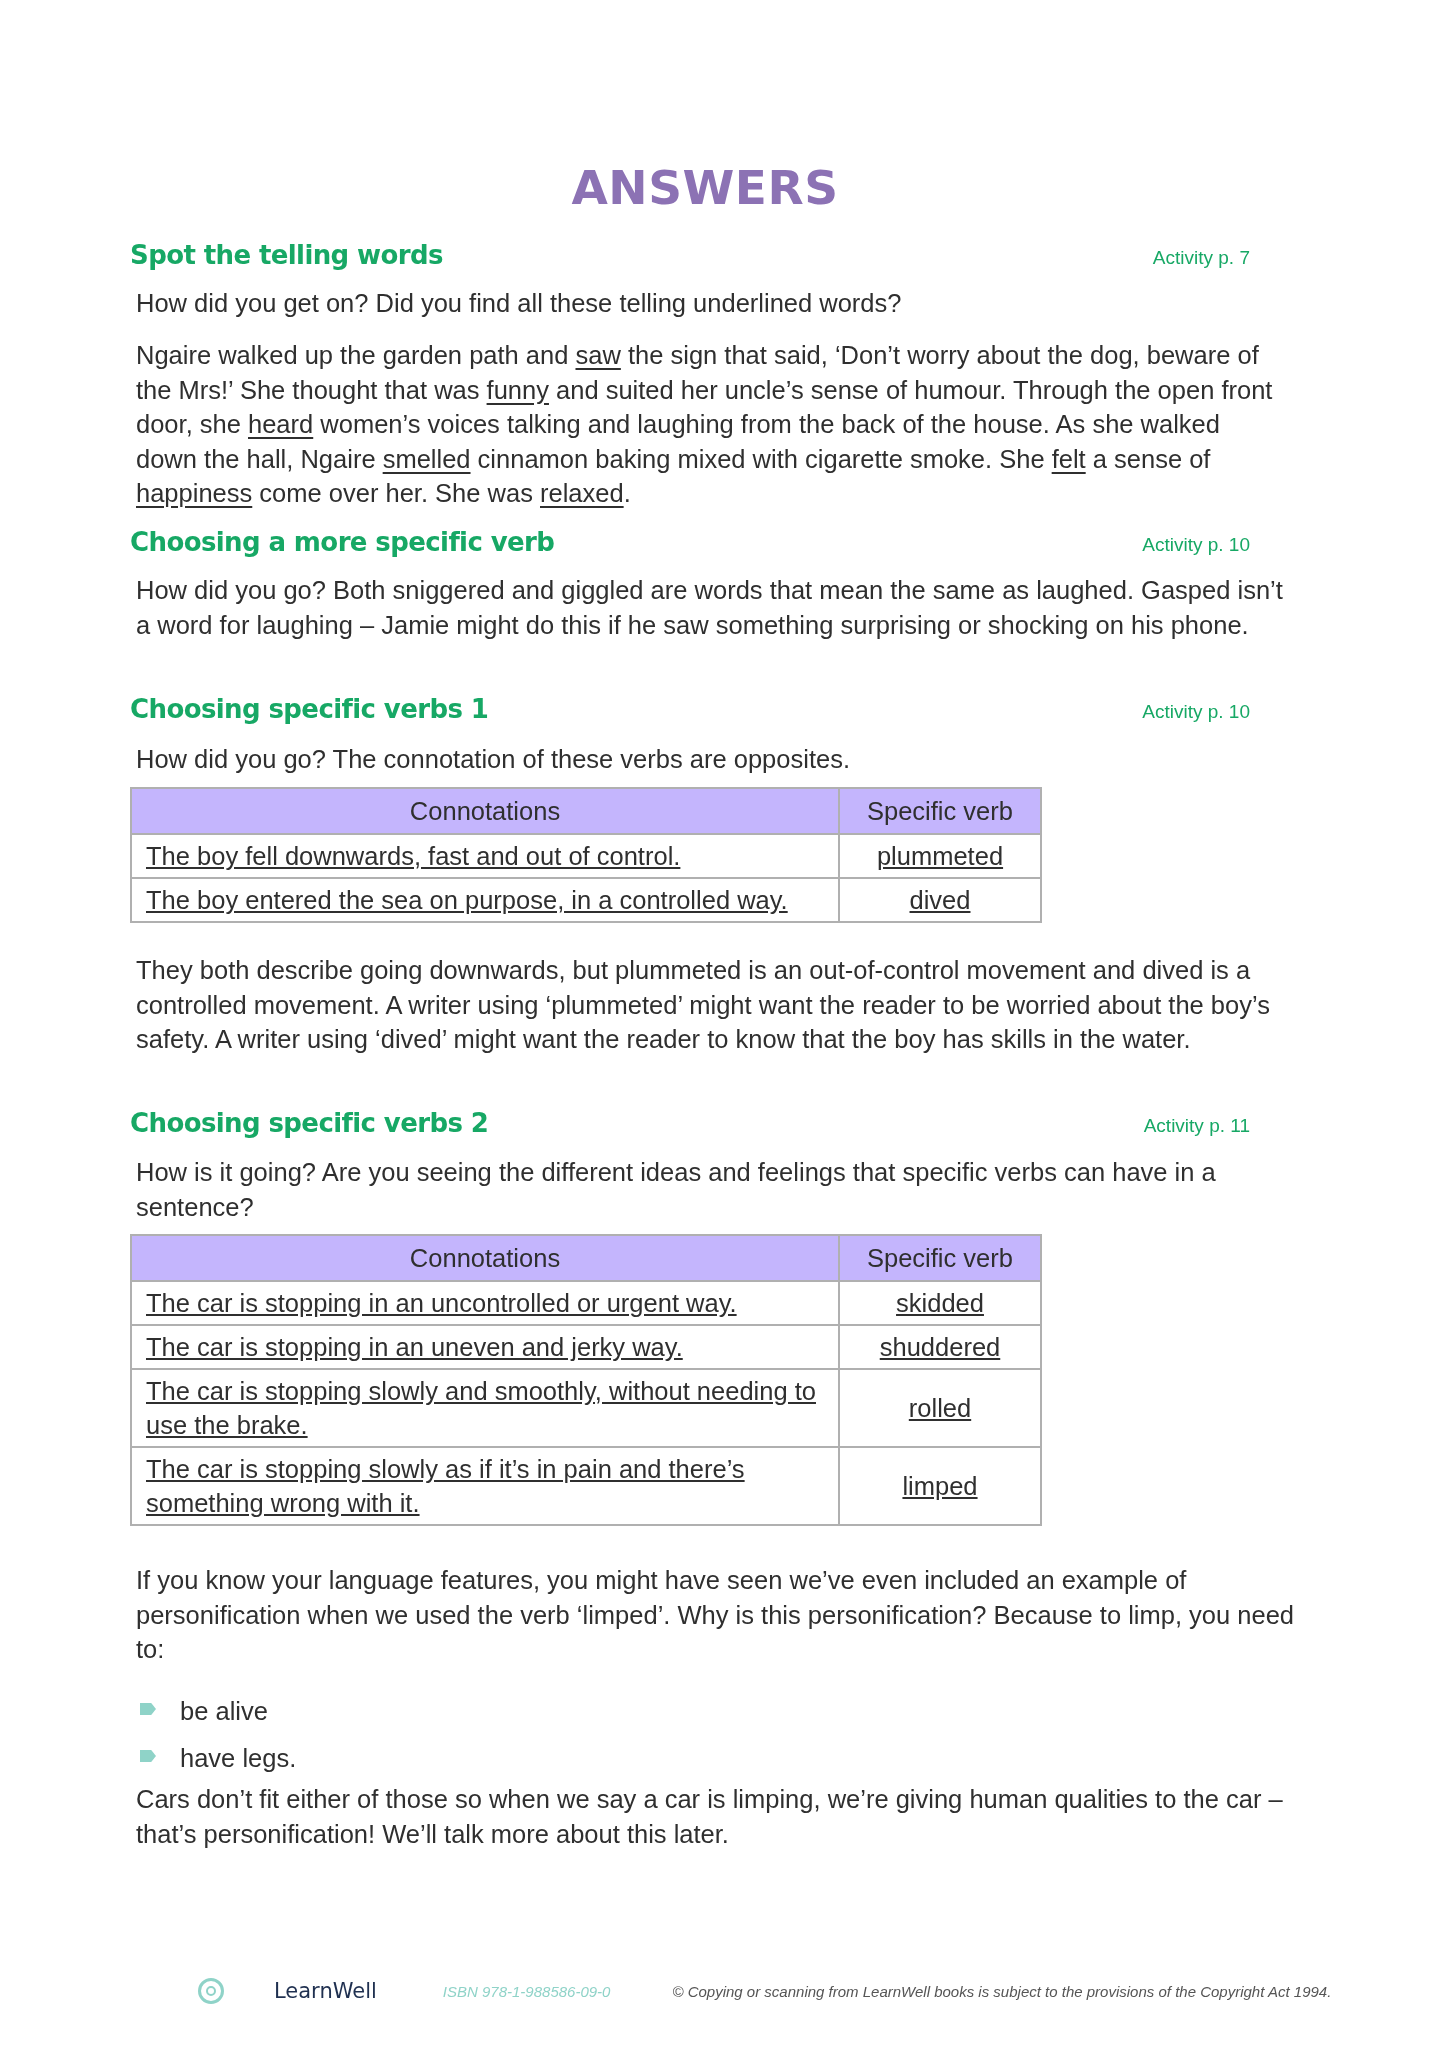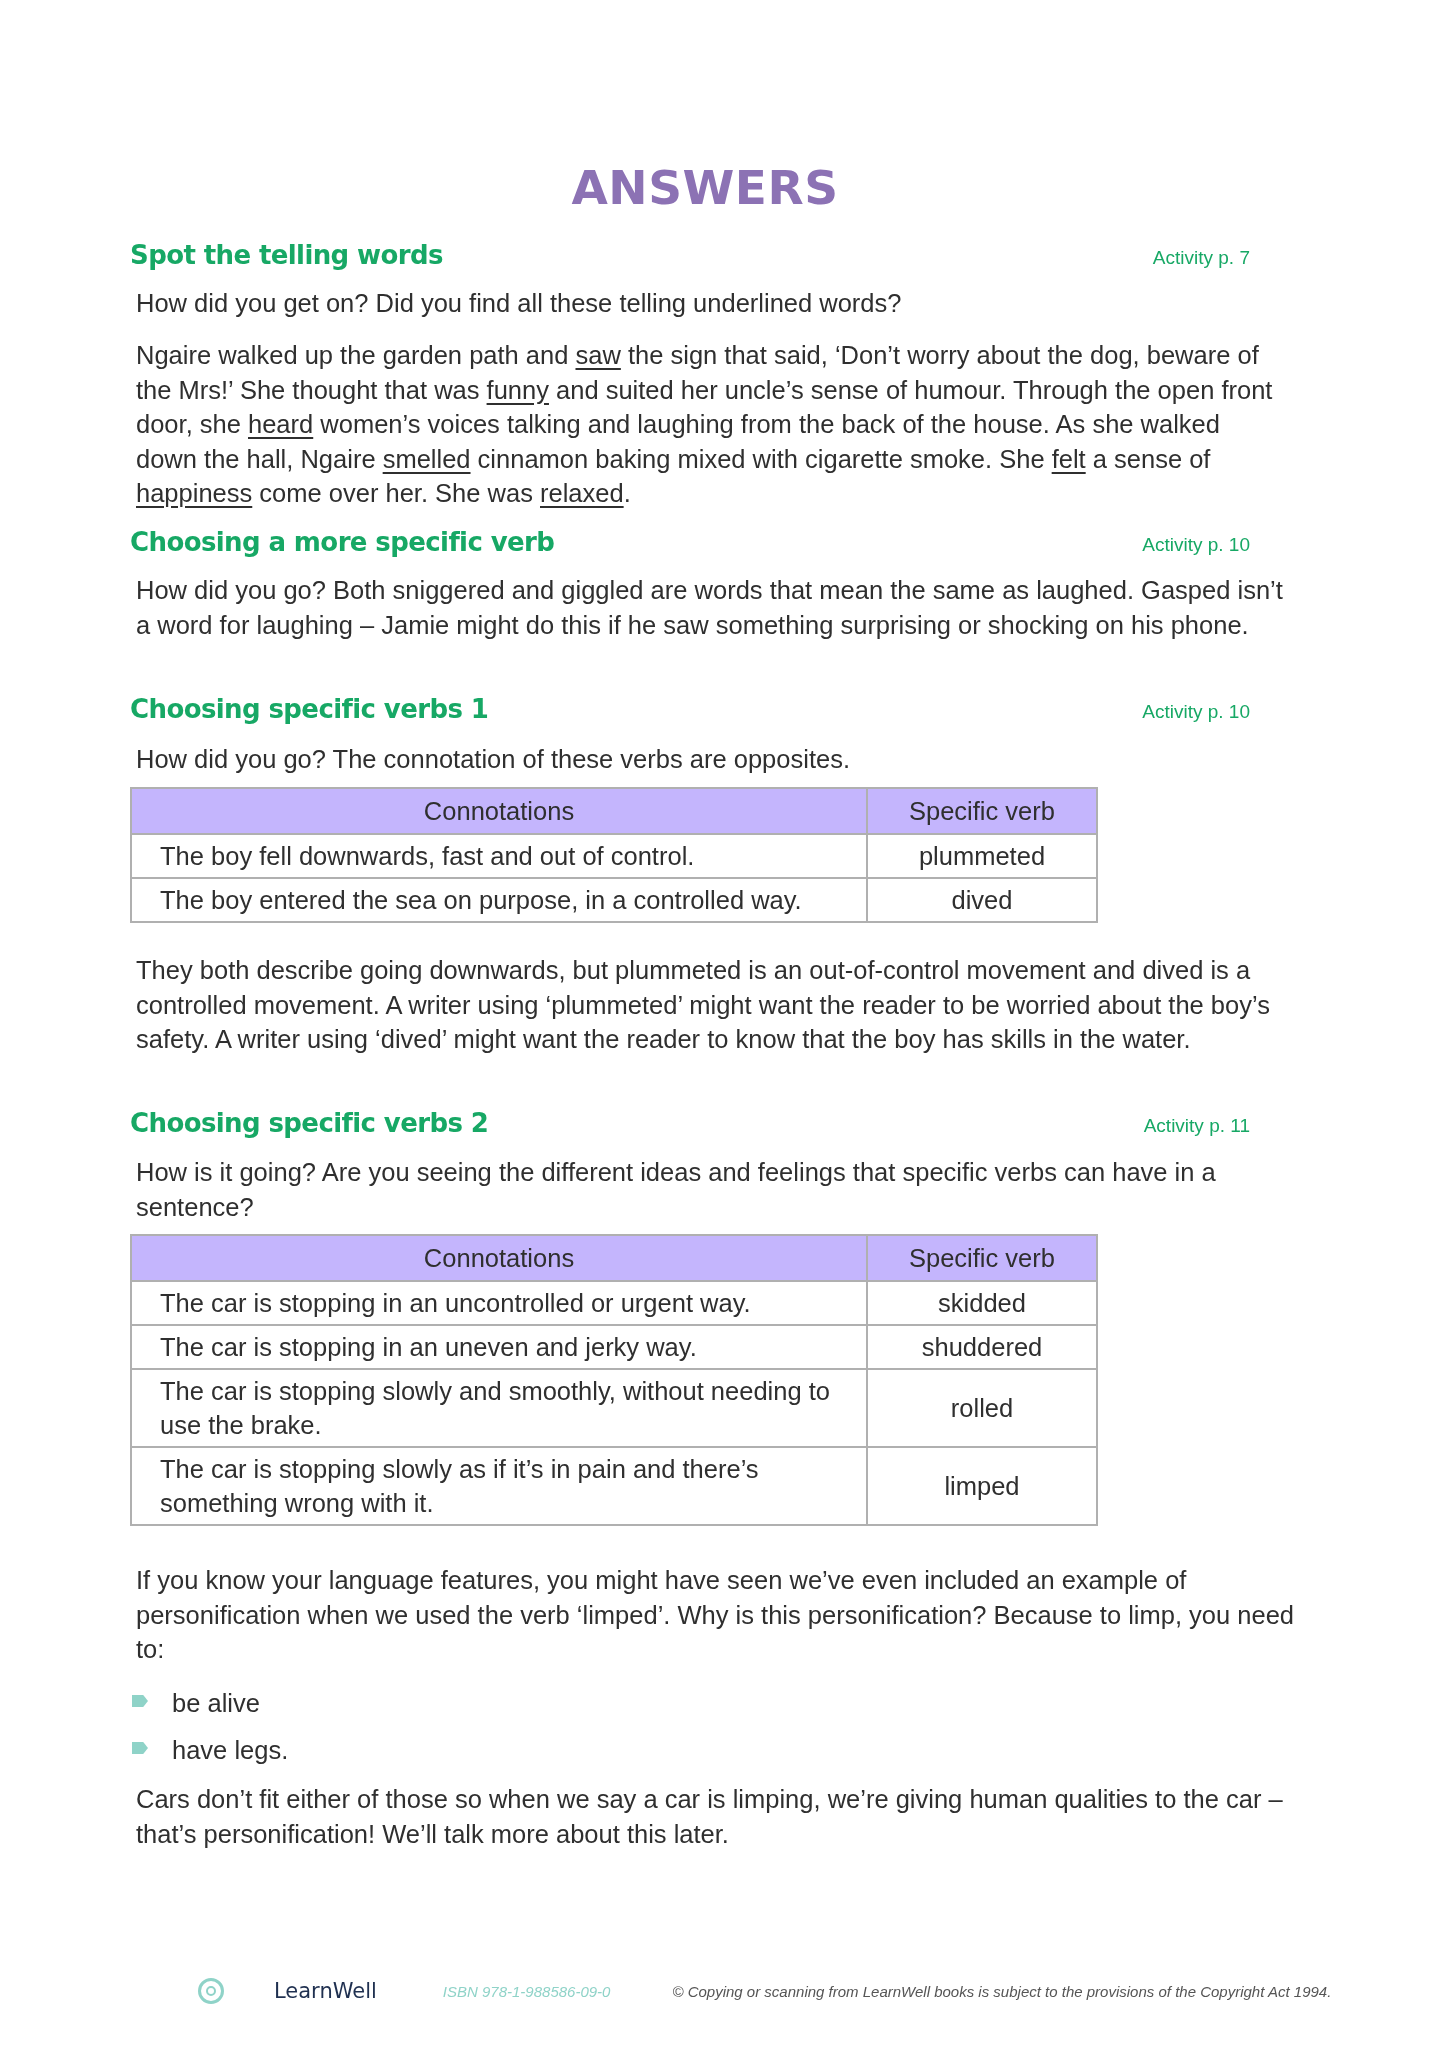--- a/index.html
+++ b/index.html
@@ -31,24 +31,24 @@
   }
   .u { text-decoration: underline; text-underline-offset: 4px; }
   table.conn {
     position: absolute; left: 0; border-collapse: collapse;
     font-size: 25.5px; color: #2f2f2f;
   }
   table.conn th, table.conn td { border: 2px solid #b0b0b0; }
   table.conn th {
     background: #c4b5fd; font-weight: normal; height: 44px; padding: 0 14px;
   }
-  table.conn td { padding: 4px 28px; line-height: 34px; }
+  table.conn td { padding: 4px 14px; line-height: 34px; text-decoration: underline; }
   table.conn td.verb { text-align: center; width: 172px; }
   table.conn td.desc { width: 678px; }
-  .bullets { position: absolute; left: 0; margin: 0; padding: 0; list-style: none; }
+  .bullets { position: absolute; left: 0; margin: 8px; padding: 0; list-style: none; }
   .bullets li {
     position: relative; padding-left: 42px; font-size: 25.5px; line-height: 34px;
     height: 47px; color: #2f2f2f;
   }
   .bullet-mark {
     position: absolute; left: 2px; top: 9px; width: 16px; height: 12px;
     background: #8fd3c8;
     clip-path: polygon(0 0, 70% 0, 100% 50%, 70% 100%, 0 100%);
   }
   .footer {

